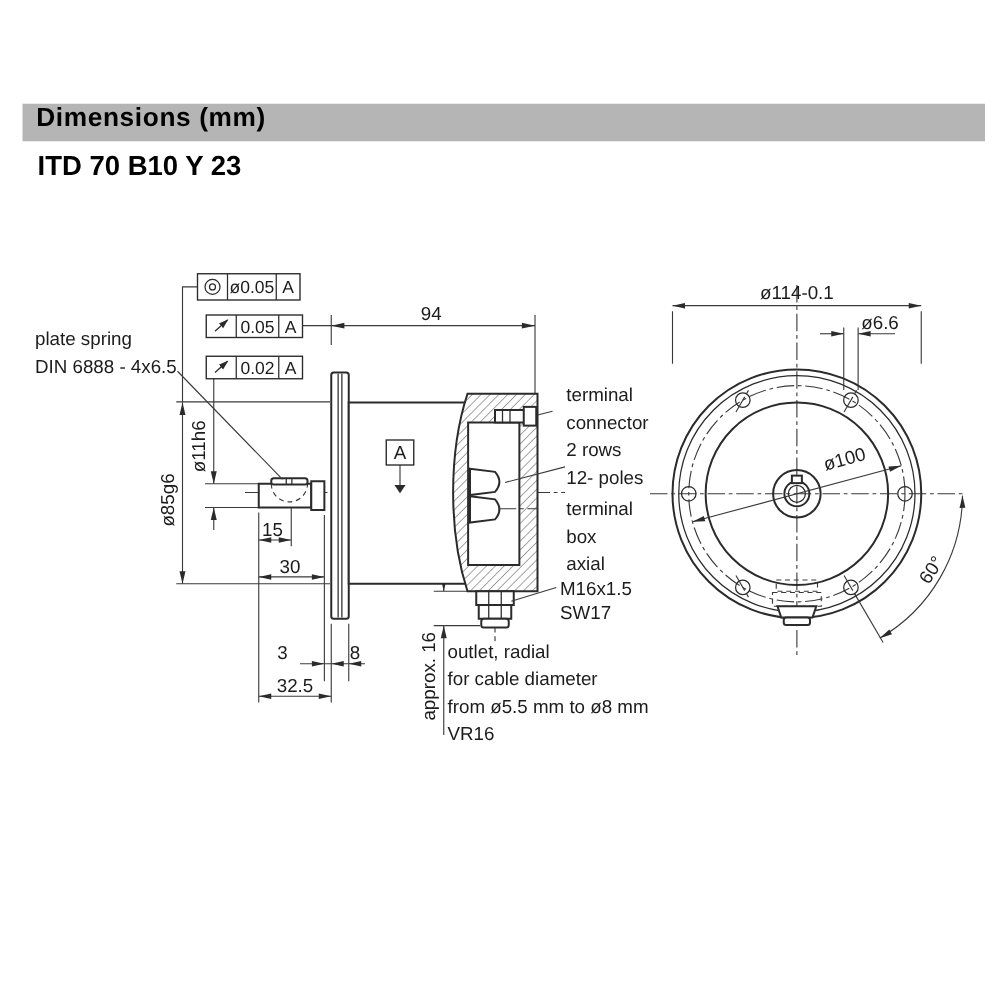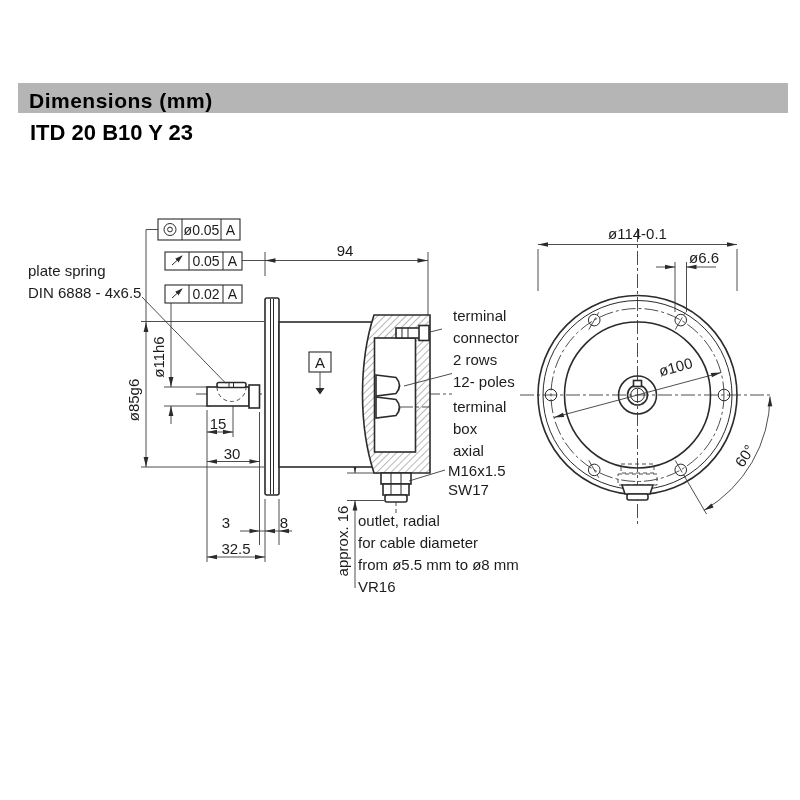--- a/index.html
+++ b/index.html
@@ -2,21 +2,21 @@
 <html><head>
 <meta charset="utf-8">
 <style>
   html,body{margin:0;padding:0;}
   body{
     width:800px;height:800px;position:relative;background:#fff;
     font-family:"Liberation Sans",sans-serif;overflow:hidden;
   }
   .hdr-bar{
     position:absolute;left:18px;top:83px;width:770px;height:30px;
-    background:#b5b5b5;display:flex;align-items:flex-end;
+    background:#b5b5b5;display:flex;align-items:flex-start;
   }
   .hdr-bar span{
     font-size:21px;font-weight:bold;color:#000;padding-left:11px;letter-spacing:0.5px;
   }
   .model-title{
     position:absolute;left:30px;top:120px;font-size:22px;font-weight:bold;color:#000;
   }
   svg{position:absolute;left:0;top:0;}
   svg text{font-family:"Liberation Sans",sans-serif;font-size:15px;fill:#1c1c1c;}
   .geo{stroke:#2b2b2b;stroke-width:1.6;fill:none;}
@@ -28,21 +28,21 @@
   .ah{fill:#2b2b2b;stroke:none;}
   .fr{stroke:#2b2b2b;stroke-width:1.1;fill:#fff;}
   .ftxt{font-size:14px;}
 </style>
 </head>
 <body>
 
 <div class="hdr-bar">
   <span>Dimensions  (mm)</span>
 </div>
-<div class="model-title">ITD 20 B10 Y 23</div>
+<div class="model-title">ITD 70 B10 Y 23</div>
 
 <svg width="800" height="800" viewBox="0 0 800 800">
   <defs>
     <pattern id="hatch" width="5" height="5" patternUnits="userSpaceOnUse" patternTransform="rotate(45)">
       <rect width="5" height="5" fill="#fff"></rect>
       <line x1="0" y1="0" x2="0" y2="5" stroke="#4a4a4a" stroke-width="0.8"></line>
     </pattern>
     <marker id="arrS" markerWidth="9" markerHeight="9" refX="7" refY="4.5" orient="auto">
       <path d="M0,2 L8,4.5 L0,7 Z" fill="#2b2b2b"></path>
     </marker>

